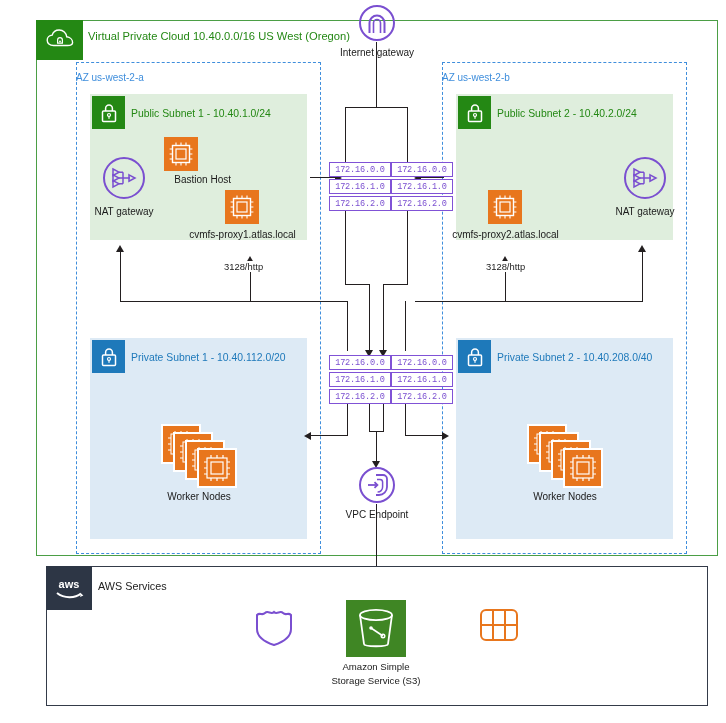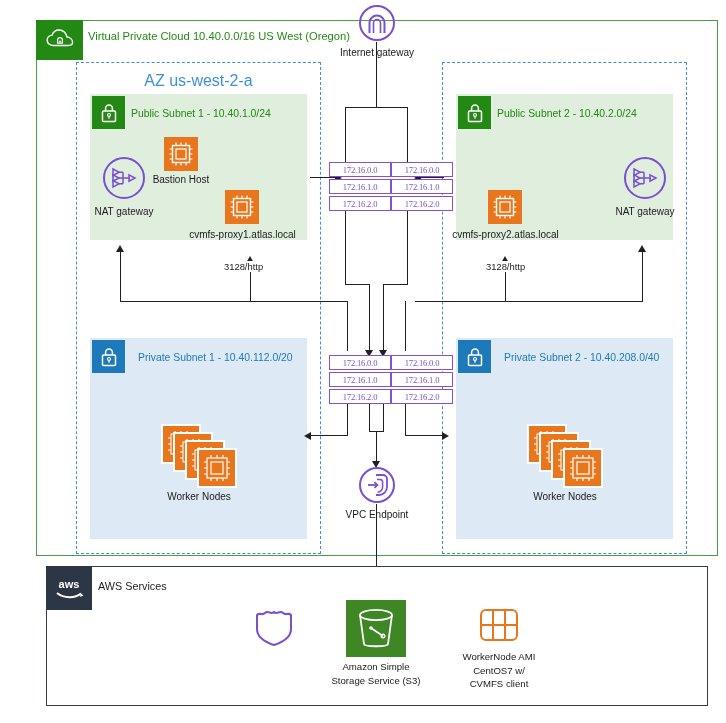--- a/index.html
+++ b/index.html
@@ -9,52 +9,52 @@
   .abs{position:absolute;box-sizing:border-box;}
 
   
   .vpc-box{left:22px;top:20px;width:682px;height:536px;border:1.6px solid #4b9e45;background:#ffffff;}
   .vpc-hdr{left:22px;top:20px;width:47px;height:40px;background:#248814;display:flex;align-items:center;justify-content:center;}
   .vpc-title{left:74px;top:30px;font-size:11.2px;color:#248814;white-space:nowrap;}
 
   .az-box{border:1.7px dashed #3f8edc;background:transparent;}
   .az-a{left:62px;top:62px;width:245px;height:492px;}
   .az-b{left:428px;top:62px;width:245px;height:492px;}
-  .az-label{font-size:16px;color:#3f8edc;text-align:center;width:245px;}
+  .az-label{font-size:10px;color:#3f8edc;width:245px;}
   .az-a-label{left:62px;top:72px;}
   .az-b-label{left:428px;top:72px;}
 
   .subnet{}
   .pub{background:#dfeedd;}
   .priv{background:#ddeaf5;}
   .pub1{left:76px;top:94px;width:217px;height:146px;}
   .pub2{left:442px;top:94px;width:217px;height:146px;}
   .priv1{left:76px;top:338px;width:217px;height:201px;}
   .priv2{left:442px;top:338px;width:217px;height:201px;}
 
   .lock-badge{width:33px;height:33px;display:flex;align-items:center;justify-content:center;}
   .lock-green{background:#248814;}
   .lock-blue{background:#1e79ba;}
   .subnet-title{font-size:10.4px;white-space:nowrap;}
   .t-green{color:#248814;}
-  .t-blue{color:#1e79ba;margin-left:7px;}
+  .t-blue{color:#1e79ba;}
 
   .aws-box{left:32px;top:566px;width:662px;height:140px;border:1.3px solid #343b49;background:#ffffff;}
   .aws-hdr{left:32px;top:566px;width:46px;height:44px;background:#2d3645;display:flex;align-items:center;justify-content:center;}
   .aws-title{left:84px;top:580px;font-size:10.8px;color:#222;}
 
   
   .nlabel{font-size:10px;color:#1a1a1a;text-align:center;white-space:nowrap;line-height:13px;}
   .nlabel-m{font-size:9.6px;color:#1a1a1a;text-align:center;line-height:13.5px;}
 
   
   .rt{width:60px;}
   .rt-row{width:60px;height:13px;border:1.6px solid #8052d6;color:#7a4fd0;font-size:8.6px;
           display:flex;align-items:center;justify-content:center;background:#fff;margin-bottom:2px;
-          font-family:Liberation Serif, serif;letter-spacing:-0.2px;}
+          font-family:Liberation Mono, monospace;letter-spacing:-0.2px;}
 
   
   .ln{position:absolute;background:#231f20;}
   .lnv{width:1.4px;}
   .lnh{height:1.4px;}
   .ar{position:absolute;width:0;height:0;}
   .ar-up{border-left:4.5px solid transparent;border-right:4.5px solid transparent;border-bottom:7px solid #231f20;}
   .ar-dn{border-left:4.5px solid transparent;border-right:4.5px solid transparent;border-top:7px solid #231f20;}
   .ar-lf{border-top:4.5px solid transparent;border-bottom:4.5px solid transparent;border-right:7px solid #231f20;}
   .ar-rt{border-top:4.5px solid transparent;border-bottom:4.5px solid transparent;border-left:7px solid #231f20;}
@@ -74,20 +74,21 @@
       <path d="M7.5 16.5 C3.6 16.5 1.2 14 1.2 11.2 C1.2 8.6 3.3 6.3 6.2 6.1 C7.0 3.1 9.8 1.0 13.2 1.0 C17.2 1.0 20.4 4.0 20.7 7.8 C24.0 8.2 26.6 10.6 26.6 13.4 C26.6 16.0 24.2 16.5 21.5 16.5 Z" fill="none" stroke="#ffffff" stroke-width="1.4"></path>
       <path d="M11.6 14.2 v-3.2 a2.4 2.4 0 0 1 4.8 0 v3.2 z" fill="none" stroke="#ffffff" stroke-width="1.2"></path>
       <circle cx="14" cy="12.4" r="0.9" fill="#ffffff"></circle>
     </svg>
   </div>
   <div class="abs vpc-title">Virtual Private Cloud 10.40.0.0/16 US West (Oregon)</div>
 
   <div class="abs az-box az-a"></div>
   <div class="abs az-label az-a-label">AZ us-west-2-a</div>
   <div class="abs az-box az-b"></div>
+  <div class="abs az-label az-b-label">AZ us-west-2-b</div>
 
   <div class="abs subnet pub pub1"></div>
   <div class="abs lock-badge lock-green" style="left:78px;top:96px;">
     <svg width="20" height="22" viewBox="0 0 20 22">
       <rect x="3.5" y="9" width="13" height="10.5" rx="1" fill="none" stroke="#fff" stroke-width="1.5"></rect>
       <path d="M6.6 9 V6.4 a3.4 3.4 0 0 1 6.8 0 V9" fill="none" stroke="#fff" stroke-width="1.5"></path>
       <circle cx="10" cy="13" r="1.5" fill="none" stroke="#fff" stroke-width="1.2"></circle>
       <rect x="9.4" y="13.8" width="1.2" height="3" fill="#fff"></rect>
     </svg>
   </div>
@@ -197,21 +198,21 @@
       <rect x="8.5" y="8.5" width="17" height="17" fill="none" stroke="#fff" stroke-width="1.4"></rect>
       <rect x="12" y="12" width="10" height="10" fill="none" stroke="#fff" stroke-width="1.2"></rect>
       <g stroke="#fff" stroke-width="1.1">
         <path d="M12 8.5 V5.6 M17 8.5 V5.6 M22 8.5 V5.6"></path>
         <path d="M12 25.5 V28.4 M17 25.5 V28.4 M22 25.5 V28.4"></path>
         <path d="M8.5 12 H5.6 M8.5 17 H5.6 M8.5 22 H5.6"></path>
         <path d="M25.5 12 H28.4 M25.5 17 H28.4 M25.5 22 H28.4"></path>
       </g>
     </svg>
   </div>
-  <div class="abs nlabel" style="left:117px;top:173px;width:100px;">Bastion Host</div>
+  <div class="abs nlabel" style="left:117px;top:173px;width:100px;text-align:right;">Bastion Host</div>
 
   <div class="abs" style="left:88px;top:156px;width:44px;height:44px;">
     <svg width="44" height="44" viewBox="0 0 44 44">
       <circle cx="22" cy="22" r="20" fill="none" stroke="#7a4fd0" stroke-width="2"></circle>
       <path d="M11 13 l6 3.2 l-6 3.2 z" fill="none" stroke="#7a4fd0" stroke-width="1.5"></path>
       <path d="M11 18.8 l6 3.2 l-6 3.2 z" fill="none" stroke="#7a4fd0" stroke-width="1.5"></path>
       <path d="M11 24.6 l6 3.2 l-6 3.2 z" fill="none" stroke="#7a4fd0" stroke-width="1.5"></path>
       <path d="M17 16.2 H21 M17 22 H21 M17 27.8 H21" stroke="#7a4fd0" stroke-width="1.5"></path>
       <path d="M21 16.2 V27.8" stroke="#7a4fd0" stroke-width="1.5"></path>
       <path d="M21 22 H28" stroke="#7a4fd0" stroke-width="1.5"></path>
@@ -403,19 +404,14 @@
     <div>Storage Service (S3)</div>
   </div>
 
   <div class="abs" style="left:463px;top:603px;width:44px;height:44px;">
     <svg width="44" height="44" viewBox="0 0 44 44">
       <rect x="4" y="7" width="36" height="30" rx="5" fill="none" stroke="#e8761d" stroke-width="2"></rect>
       <path d="M4 22 H40" stroke="#e8761d" stroke-width="2"></path>
       <path d="M16 7 V37 M28 7 V37" stroke="#e8761d" stroke-width="2"></path>
     </svg>
   </div>
-  <div class="abs nlabel-m" style="left:437px;top:650px;width:96px;">
-    <div>WorkerNode AMI</div>
-    <div>CentOS7 w/</div>
-    <div>CVMFS client</div>
-  </div>
 
 </div>
 
 </body></html>

